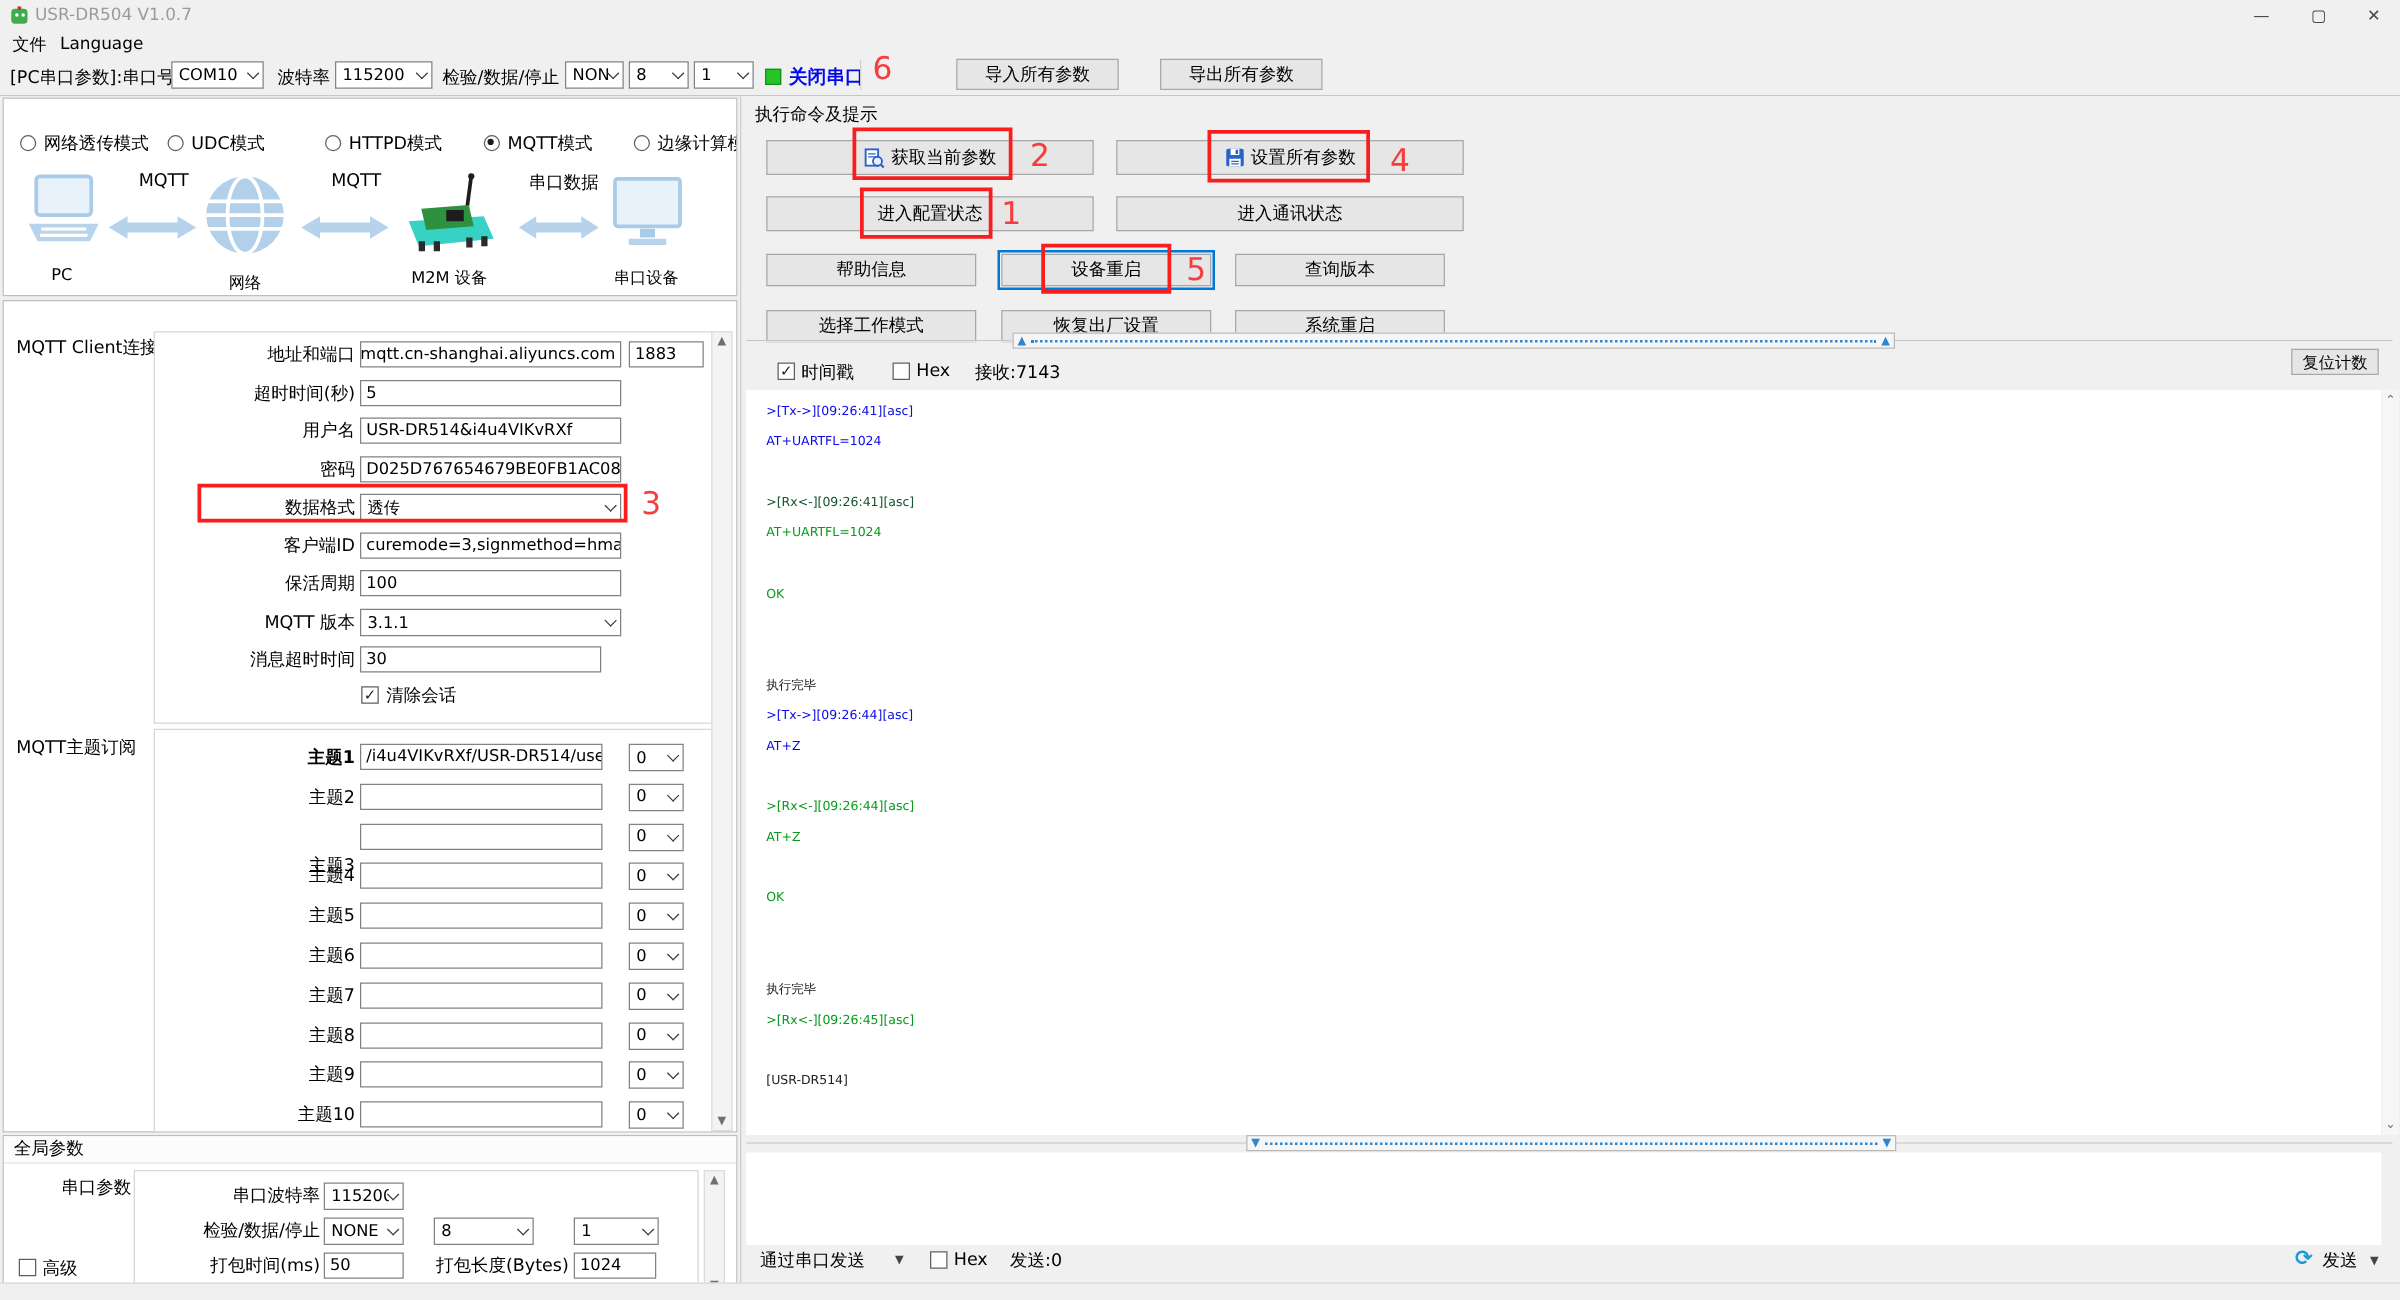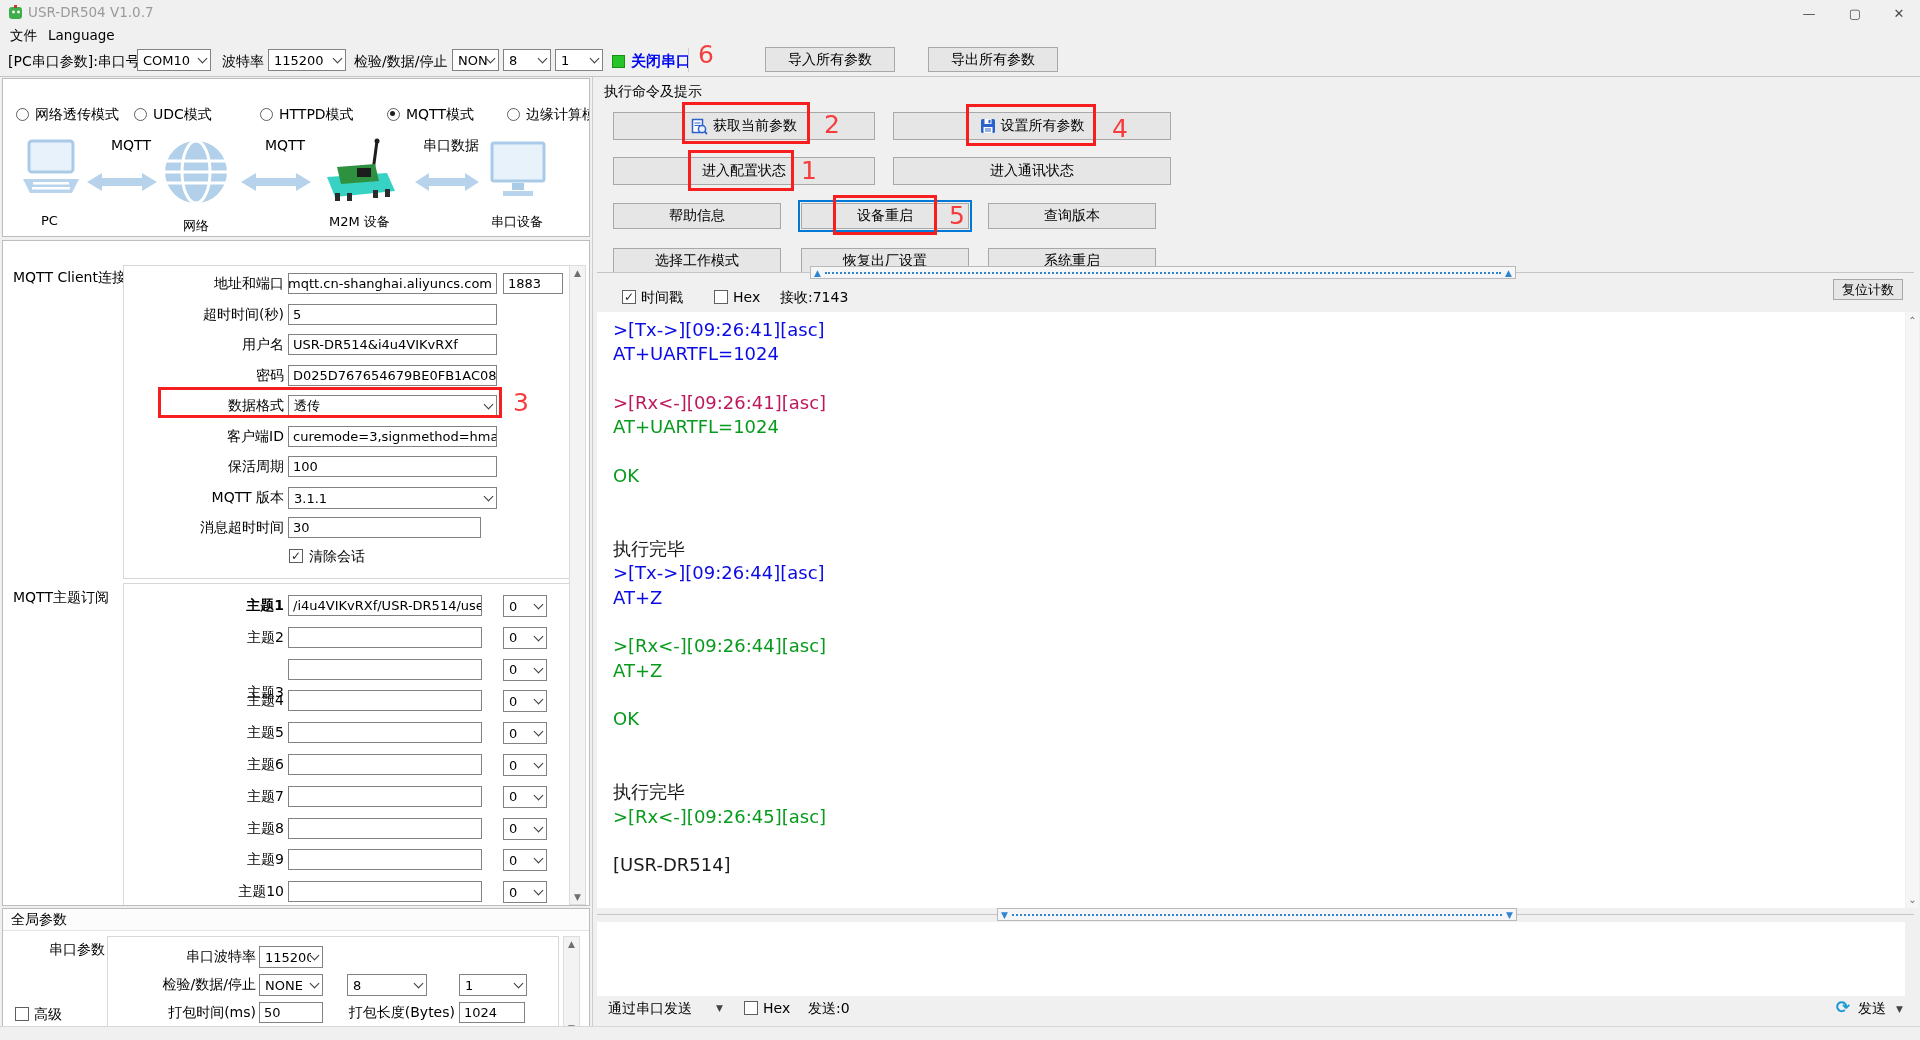--- a/index.html
+++ b/index.html
@@ -28,21 +28,21 @@
        font-size:12px;line-height:12px;text-align:center;color:#1d1d1d}
   .redbox{position:absolute;border:3px solid #f61e1e;z-index:6;box-sizing:border-box}
   .rednum{position:absolute;color:#f63c3c;font-size:25px;z-index:6;font-weight:400}
   .vsb{position:absolute;background:#f3f3f3;border:1px solid #dcdcdc;box-sizing:border-box}
   .vsb .ar{position:absolute;left:0;right:0;text-align:center;color:#6f6f6f;font-size:9px}
   .hsb{position:absolute;background:#f6f6f6;border:1px solid #b9b9b9;box-sizing:border-box}
   .hsb .dots{position:absolute;left:14px;right:14px;top:5px;border-top:2px dotted #2e86d0}
   .hsb .tri{position:absolute;top:0px;color:#2e86d0;font-size:9px;line-height:12px}
   .seg{position:absolute;height:0;border-top:1px solid #c6c6c6;border-bottom:1px solid #efefef}
   .wbtn{position:absolute;top:0;height:26px;display:flex;align-items:center;justify-content:center;color:#4a4a4a;font-size:13px}
-  .loglines div{height:24.33px;line-height:24.33px;white-space:nowrap;font-size:18px}
+  .loglines div{height:24.33px;line-height:24.33px;white-space:nowrap;font-size:10px}
 </style>
 </head>
 <body>
 
 <div id="app">
 
   <svg class="abs" style="left:8px;top:5px" width="15" height="15">
     <rect x="1" y="2" width="13" height="12" rx="3" fill="#3fae4a"></rect>
     <circle cx="5.5" cy="7" r="1.4" fill="#fff"></circle>
       <circle cx="10.5" cy="7" r="1.4" fill="#fff"></circle>
@@ -357,21 +357,21 @@
   <span class="cbx" style="left:714px;top:290px"></span>
   <div class="lbl" style="left:733px;top:289px">Hex</div>
   <div class="lbl" style="left:780px;top:289px">接收:7143</div>
   <div class="btn" style="left:1833px;top:279px;width:70px;height:21px;font-size:13px">复位计数</div>
 
   <div class="abs" style="left:597px;top:312px;width:1308px;height:596px;background:#fff"></div>
   <div class="abs loglines" style="left:613px;top:318px" id="log">
       <div style="color: rgb(10, 10, 230);">&gt;[Tx-&gt;][09:26:41][asc]</div>
       <div style="color: rgb(10, 10, 230);">AT+UARTFL=1024</div>
       <div style="color: rgb(26, 26, 26);">&nbsp;</div>
-      <div style="color: #be185d;">&gt;[Rx&lt;-][09:26:41][asc]</div>
+      <div style="color: #14532d;">&gt;[Rx&lt;-][09:26:41][asc]</div>
       <div style="color: rgb(8, 154, 28);">AT+UARTFL=1024</div>
       <div style="color: rgb(26, 26, 26);">&nbsp;</div>
       <div style="color: rgb(8, 154, 28);">OK</div>
       <div style="color: rgb(26, 26, 26);">&nbsp;</div>
       <div style="color: rgb(26, 26, 26);">&nbsp;</div>
       <div style="color: rgb(26, 26, 26);">执行完毕</div>
       <div style="color: rgb(10, 10, 230);">&gt;[Tx-&gt;][09:26:44][asc]</div>
       <div style="color: rgb(10, 10, 230);">AT+Z</div>
       <div style="color: rgb(26, 26, 26);">&nbsp;</div>
       <div style="color: rgb(8, 154, 28);">&gt;[Rx&lt;-][09:26:44][asc]</div>

